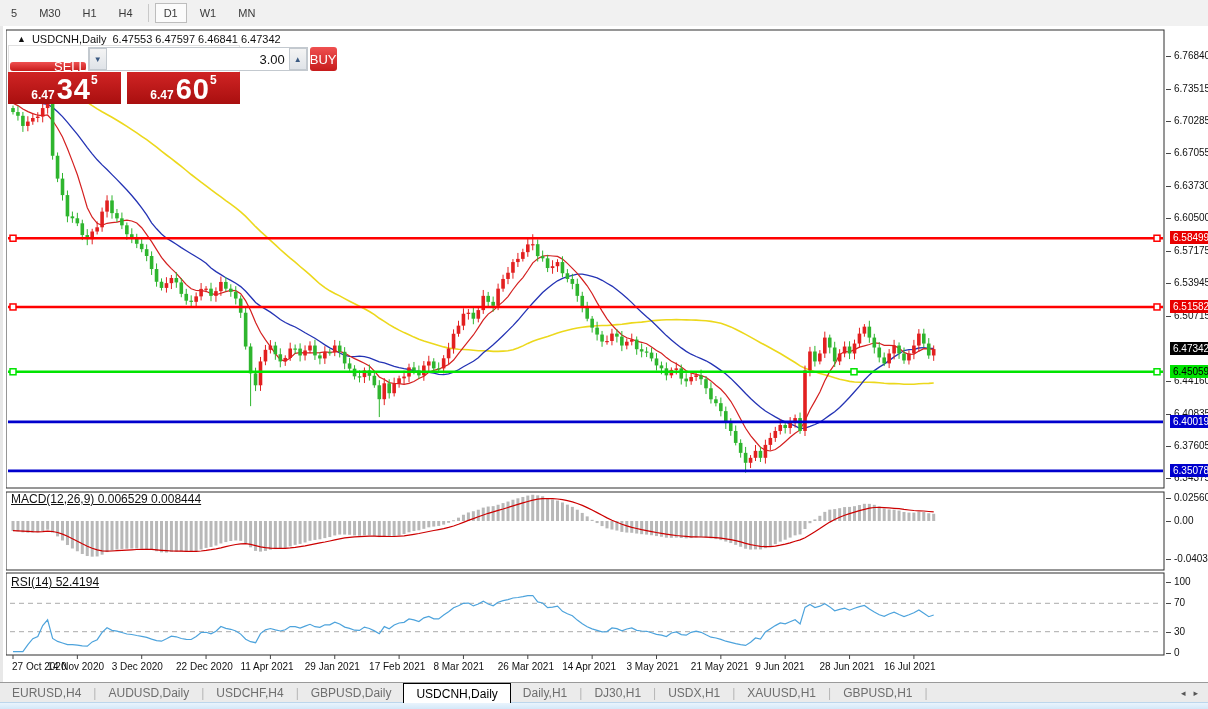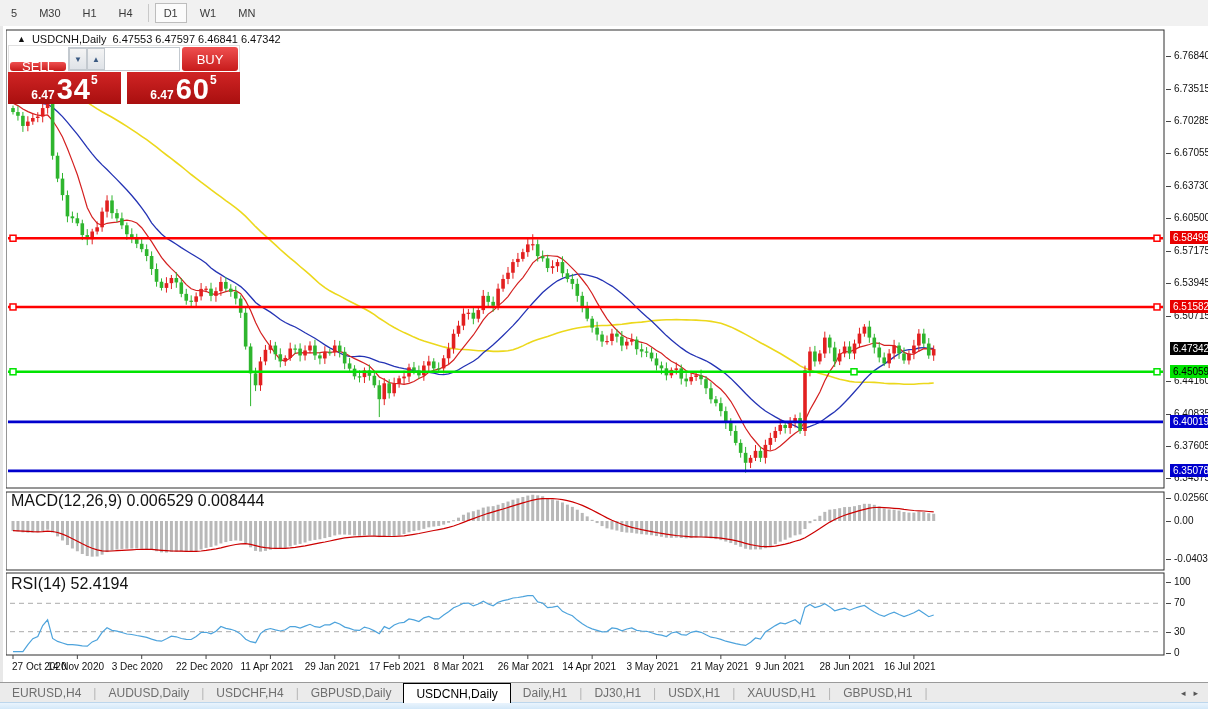--- a/index.html
+++ b/index.html
@@ -21,21 +21,21 @@
   #ohlc-header{position:absolute;left:10px;top:6px;font-size:11px;color:#111;
                display:flex;align-items:center;gap:6px;background:#fff;padding:1px 4px;}
   #ohlc-header .tri{font-size:9px;color:#111;}
 
   
   #trade-panel{position:absolute;left:5px;top:19px;width:232px;}
   #tp-row1{position:relative;height:26px;background:#fff;border:1px solid #e0e0e0;border-bottom:none;
            display:flex;align-items:stretch;}
   .tp-btn{color:#fff;font-size:13px;display:flex;align-items:center;justify-content:center;
           background:linear-gradient(#ef5050,#c71b1b);border-radius:3px;cursor:pointer;}
-  #sell-btn{width:56px;margin:16px 2px 1px 1px;}
+  #sell-btn{width:56px;margin:16px 2px 1px 1px;padding-left:44px;}
   #buy-btn{width:56px;margin:1px 1px 1px 2px;}
   #vol-box{flex:1;display:flex;border:1px solid #c3c9cf;margin:1px 0;}
   .spin{width:16px;background:linear-gradient(#f4f4f4,#dfe3e8);border:1px solid #c3c9cf;
         display:flex;align-items:center;justify-content:center;font-size:8px;color:#3b5a82;cursor:pointer;}
   #vol-input{flex:1;border:none;outline:none;font-size:13px;text-align:right;padding-right:4px;
              font-family:"Liberation Sans",sans-serif;color:#111;min-width:0;}
   #tp-row2{display:flex;height:32px;}
   .px-box{flex:1;background:linear-gradient(#d02424,#a90f0f);color:#fff;display:flex;
           align-items:flex-end;justify-content:center;padding-bottom:2px;cursor:pointer;}
   .px-box + .px-box{margin-left:6px;}
@@ -43,21 +43,21 @@
   .px-big{font-size:29px;font-weight:bold;line-height:26px;letter-spacing:1px;}
   .px-sup{font-size:12px;font-weight:bold;align-self:flex-start;margin-top:1px;}
 
   
   #axis-col{position:absolute;left:1163px;top:0;width:45px;height:656px;font-size:10px;color:#111;}
   .ax-label{position:absolute;left:8px;white-space:nowrap;}
   .ax-tick{position:absolute;left:0;width:5px;height:1px;background:#444;}
   .ax-badge{position:absolute;left:4px;padding:0 3px;font-size:10px;white-space:nowrap;line-height:13px;}
 
   
-  .pane-label{position:absolute;font-size:16px;color:#111;background:transparent;white-space:nowrap;}
+  .pane-label{position:absolute;font-size:12px;color:#111;background:transparent;white-space:nowrap;text-decoration:underline;}
 
   
   #date-axis{position:absolute;left:5px;top:631px;width:1160px;height:20px;font-size:10px;color:#111;}
   .date-label{position:absolute;top:4px;white-space:nowrap;}
 
   
   #tabbar{position:absolute;left:0;top:682px;width:1208px;height:20px;background:#ebebeb;
           border-top:1px solid #9a9a9a;display:flex;align-items:stretch;font-size:12px;}
   .tab{display:flex;align-items:center;padding:0 12px;color:#6e6e6e;cursor:pointer;white-space:nowrap;}
   .tab.active{background:#fff;color:#000;border:1px solid #000;border-bottom:none;margin-top:0;z-index:2;}
@@ -695,20 +695,21 @@
       <span class="tri">▲</span>
       <span>USDCNH,Daily</span>
       <span>6.47553 6.47597 6.46841 6.47342</span>
     </div>
 
     <div id="trade-panel">
       <div id="tp-row1">
         <div id="sell-btn" class="tp-btn">SELL</div>
         <div id="vol-box">
           <div class="spin">▼</div>
+          <input id="vol-input" value="3.00" style="">
           <div class="spin">▲</div>
         </div>
         <div id="buy-btn" class="tp-btn">BUY</div>
       </div>
       <div id="tp-row2">
         <div class="px-box">
           <span class="px-small">6.47</span>
           <span class="px-big">34</span>
           <span class="px-sup">5</span>
         </div>

